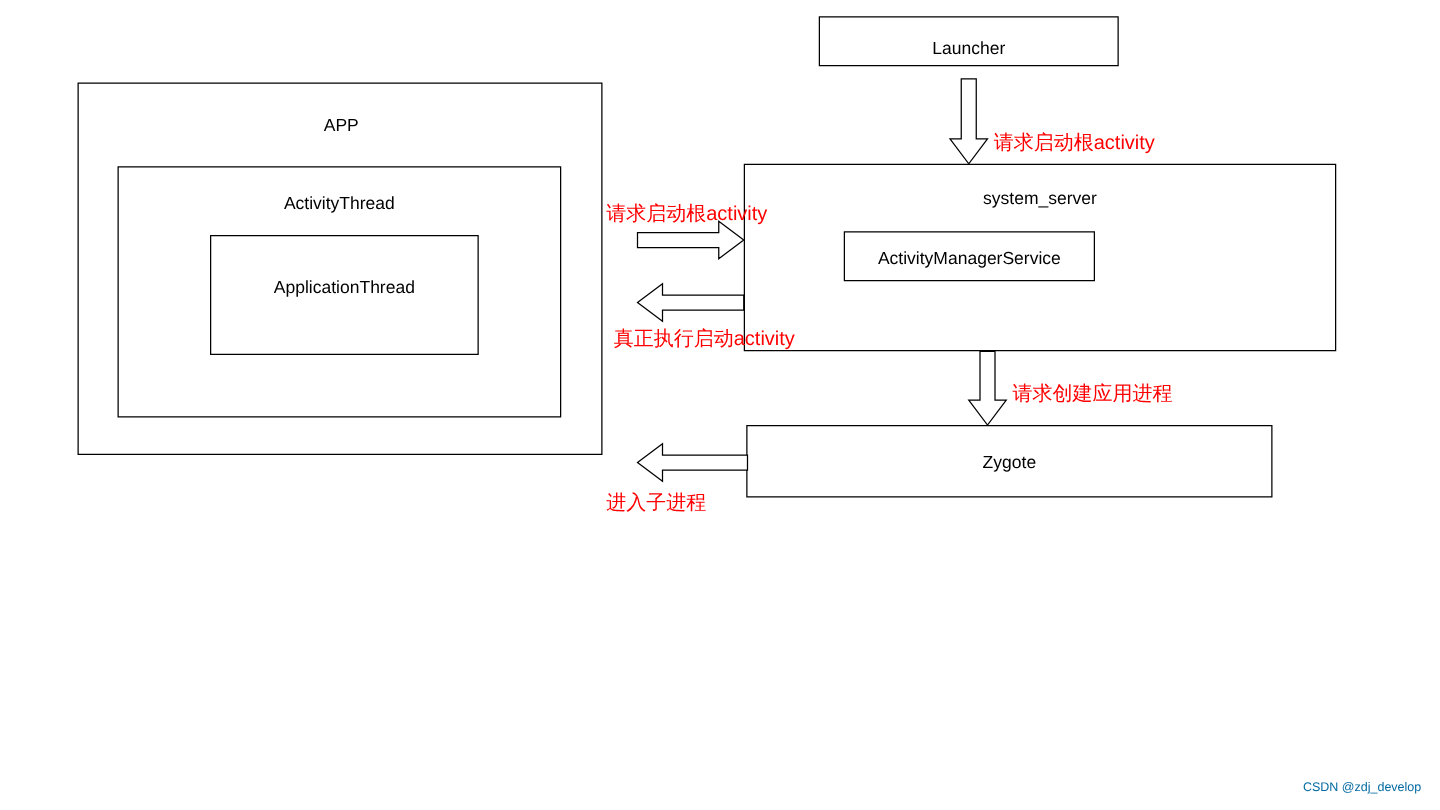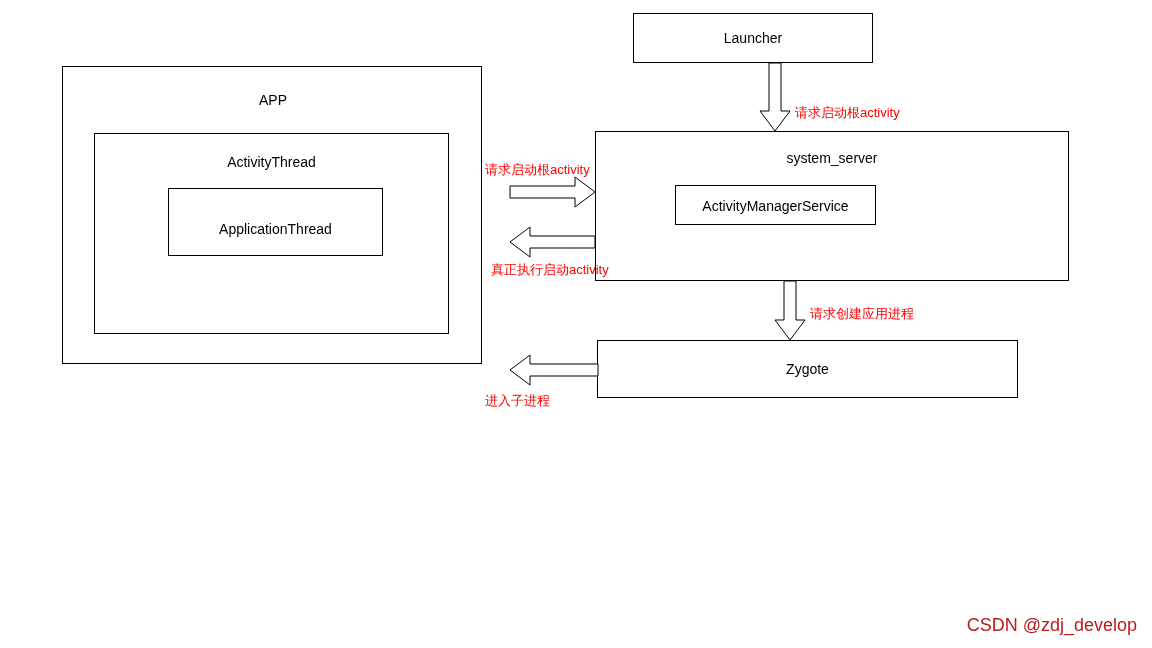--- a/index.html
+++ b/index.html
@@ -17,49 +17,49 @@
       background: #fff;
     }
     .label {
       position: absolute;
       text-align: center;
       white-space: nowrap;
     }
     .red-label {
       position: absolute;
       color: #ff0000;
-      font-size: 13px;
+      font-size: 16px;
       white-space: nowrap;
     }
     .watermark {
       position: absolute;
-      color: #b91c1c;
-      font-size: 18px;
+      color: #0369a1;
+      font-size: 10px;
     }
     svg.arrow {
       position: absolute;
       overflow: visible;
     }
   </style>
 </head>
 <body>
 
 <div class="box" style="left:62px; top:66px; width:420px; height:298px;">
   <div class="label" style="left:2px; right:0; top:25px;">APP</div>
 </div>
 
 <div class="box" style="left:94px; top:133px; width:355px; height:201px;">
   <div class="label" style="left:0; right:0; top:20px;">ActivityThread</div>
 </div>
 
-<div class="box" style="left:168px; top:188px; width:215px; height:68px;">
+<div class="box" style="left:168px; top:188px; width:215px; height:96px;">
   <div class="label" style="left:0; right:0; top:32px;">ApplicationThread</div>
 </div>
 
-<div class="box" style="left:633px; top:13px; width:240px; height:50px;">
+<div class="box" style="left:655px; top:13px; width:240px; height:40px;">
   <div class="label" style="left:0; right:0; top:16px;">Launcher</div>
 </div>
 
 <div class="box" style="left:595px; top:131px; width:474px; height:150px;">
   <div class="label" style="left:0; right:0; top:18px;">system_server</div>
 </div>
 
 <div class="box" style="left:675px; top:185px; width:201px; height:40px;">
   <div class="label" style="left:0; right:0; top:12px;">ActivityManagerService</div>
 </div>

